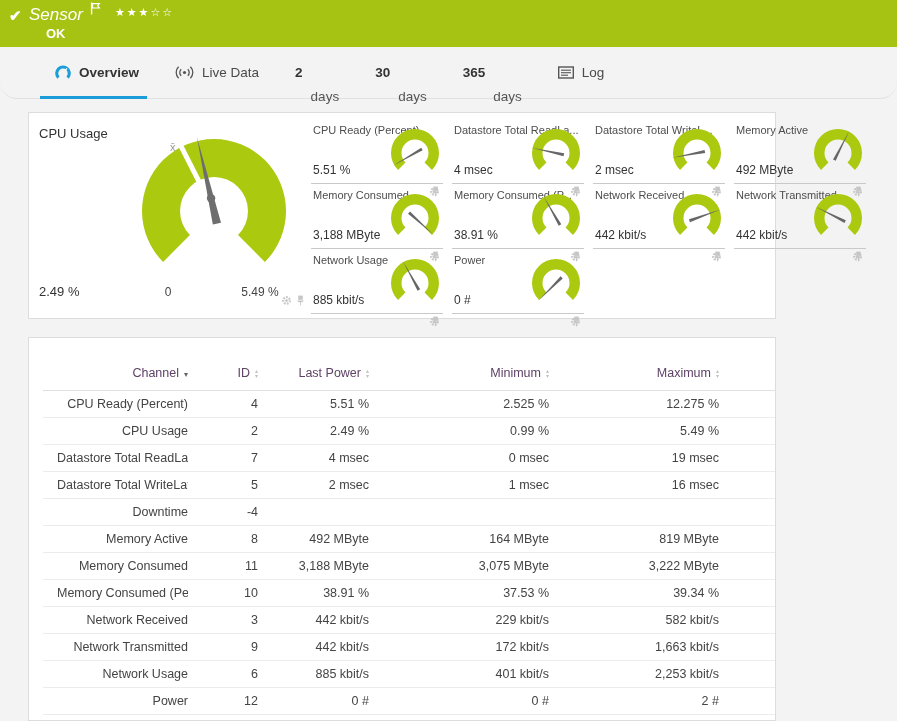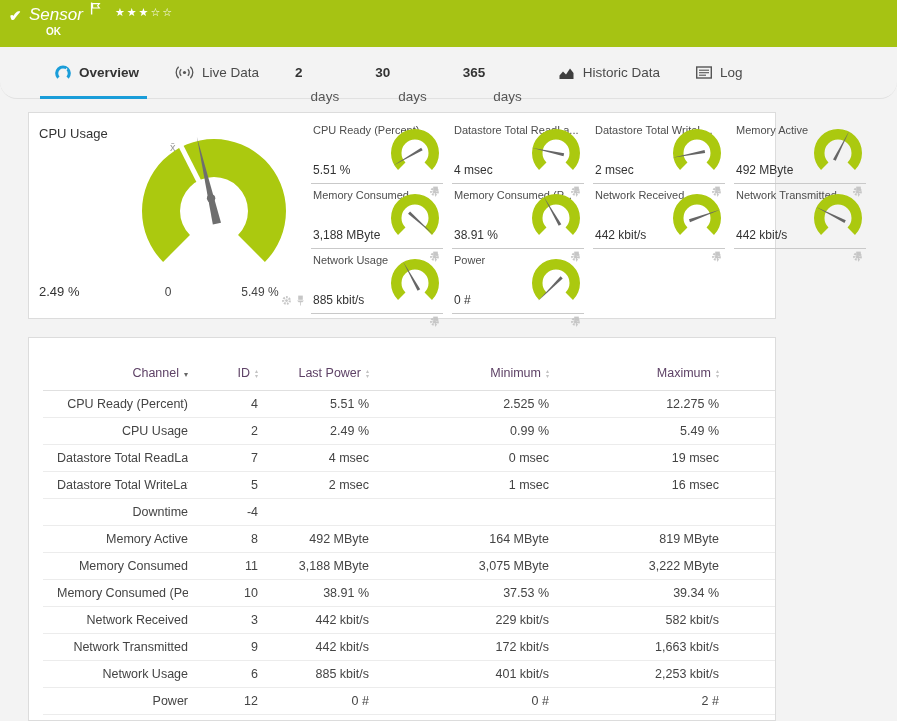--- a/index.html
+++ b/index.html
@@ -6,21 +6,21 @@
   .page{position:relative;width:897px;height:721px;background:#f3f3f3;overflow:hidden;
         font-family:"Liberation Sans",sans-serif;-webkit-font-smoothing:antialiased;}
   
   .topbar{position:absolute;top:0;left:0;right:0;height:47px;background:var(--green);color:#fff;}
   .chk{position:absolute;left:9px;top:7px;font-size:15px;font-weight:700;}
   .titleline{position:absolute;left:29px;top:5px;display:flex;align-items:center;font-size:17px;line-height:20px;}
   .kind{font-style:italic;font-weight:400;margin-right:4px;}
   .sname{font-weight:700;}
   .flag{margin:-10px 0 0 3px;}
   .stars{margin:-6px 0 0 14px;font-size:11px;letter-spacing:2px;}
-  .okbadge{position:absolute;left:46px;top:26px;font-size:10px;font-weight:700;}
+  .okbadge{position:absolute;left:46px;top:26px;font-size:13px;font-weight:700;}
   
   .tabbar{position:absolute;top:47px;left:0;right:0;height:52px;display:flex;align-items:center;
           padding-left:55px;gap:36px;border-bottom:1px solid #e1e1e1;box-sizing:border-box;border-radius:17px;}
   .tab{display:flex;align-items:center;gap:8px;height:100%;font-size:13.5px;color:#4a4a4a;
        cursor:pointer;position:relative;white-space:nowrap;}
   .tab .ticon{display:flex;align-items:center;}
   .tab.active{color:#333;font-weight:700;}
   .tab.active::after{content:"";position:absolute;left:-15px;right:-8px;bottom:-1px;height:3px;background:var(--blue);}
   .tabnum{font-weight:700;color:#333;}
   .tabword{color:#555;font-weight:400;margin-top:48px;}
@@ -110,28 +110,20 @@
       <div class="tab">
         <span class="tabnum">30</span>
         <span class="tabword">days</span>
       </div>
       <div class="tab">
         <span class="tabnum">365</span>
         <span class="tabword">days</span>
       </div>
       <div class="tab">
         <span class="ticon">
-          <svg width="17" height="14" viewBox="0 0 17 14">
-            <path d="M1.5 13 L1.5 9.5 L5 5.5 L8 8.5 L12 2.5 L15.5 7 L15.5 13 Z" fill="#3f3f3f"></path>
-          </svg>
-        </span>
-        <span>Historic Data</span>
-      </div>
-      <div class="tab">
-        <span class="ticon">
           <svg width="16" height="13" viewBox="0 0 16 13">
             <rect x="0.7" y="1" width="14.6" height="11" fill="none" stroke="#555" stroke-width="1.4"></rect>
             <line x1="3" y1="4.2" x2="13" y2="4.2" stroke="#555" stroke-width="1.1"></line>
             <line x1="3" y1="6.7" x2="13" y2="6.7" stroke="#555" stroke-width="1.1"></line>
             <line x1="3" y1="9.2" x2="10" y2="9.2" stroke="#555" stroke-width="1.1"></line>
           </svg>
         </span>
         <span>Log</span>
       </div>
     </nav>

